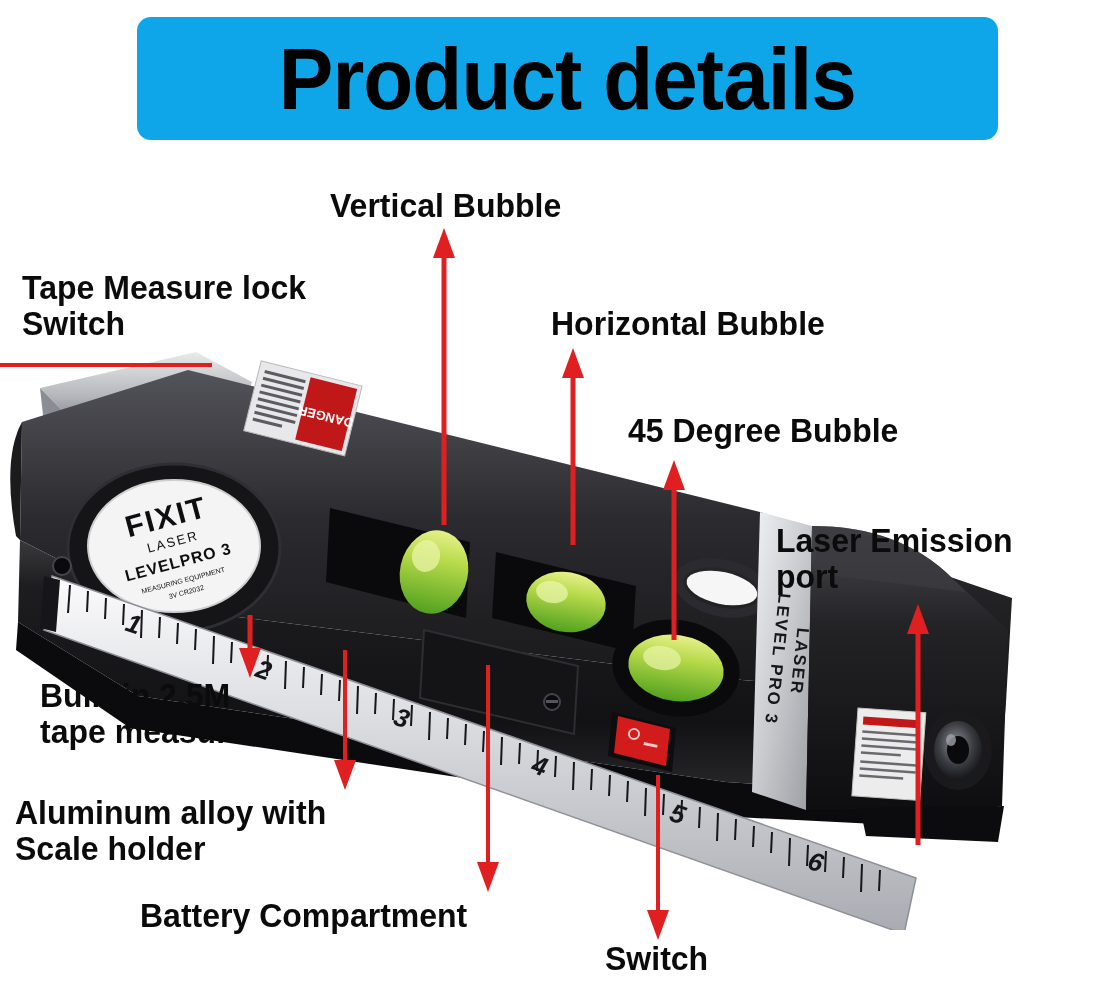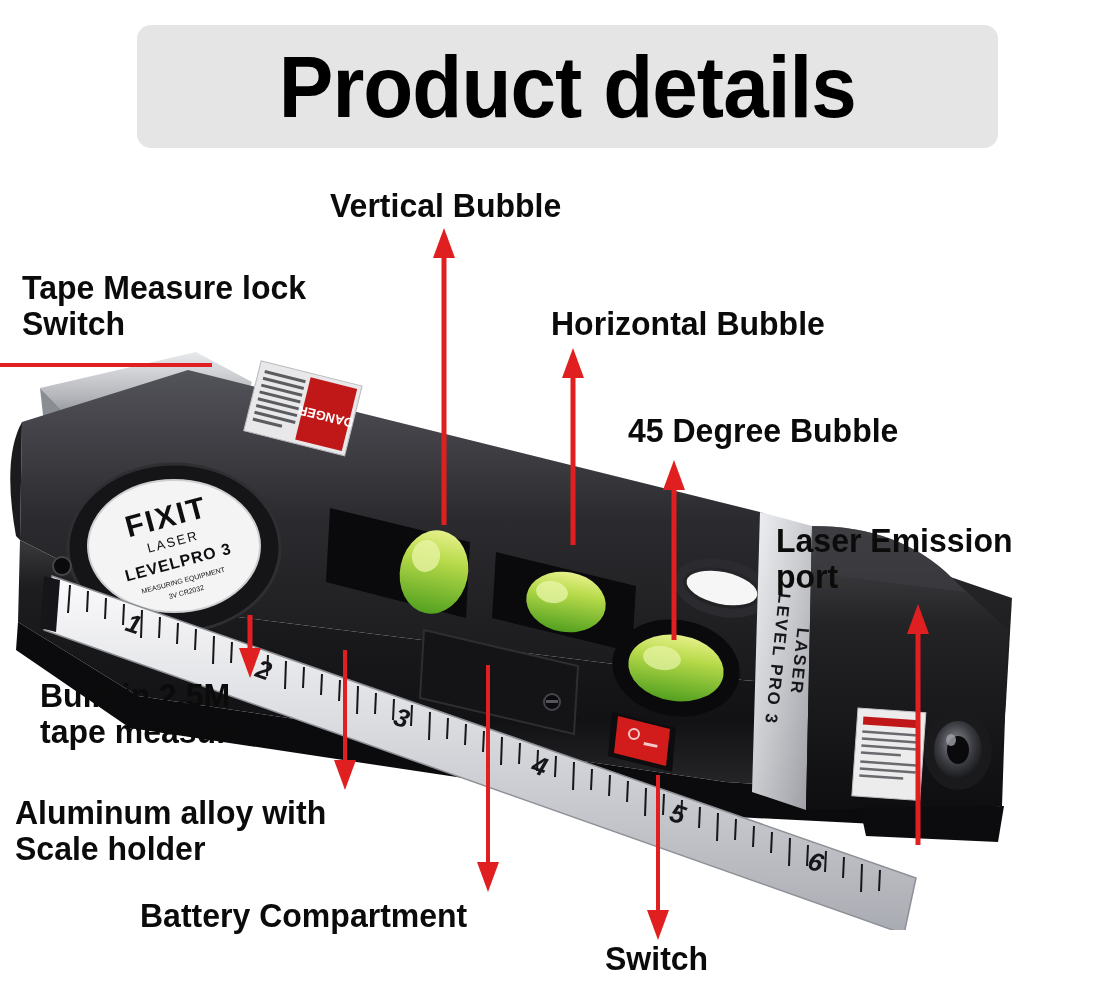--- a/index.html
+++ b/index.html
@@ -29,21 +29,21 @@
   .arrow{position:absolute;}
 
   
   #product{position:absolute;left:0;top:330px;width:1100px;height:600px;}
 </style>
 </head>
 <body>
 
 <div id="stage">
 
-  <div id="banner" style="background: #e5e5e5; margin-top: 8px;">
+  <div id="banner" style="background: #0ea5e9;">
     <div id="banner-title" style="color: rgb(0, 0, 0);">Product details</div>
   </div>
 
   <div id="product">
     <svg width="1100" height="600" viewBox="0 0 1100 600" xmlns="http://www.w3.org/2000/svg">
       <defs>
         <linearGradient id="bodyGrad" x1="0" y1="0" x2="0" y2="1">
           <stop offset="0%" stop-color="#3a3a3c"></stop>
           <stop offset="18%" stop-color="#1d1d1f"></stop>
           <stop offset="70%" stop-color="#121214"></stop>

